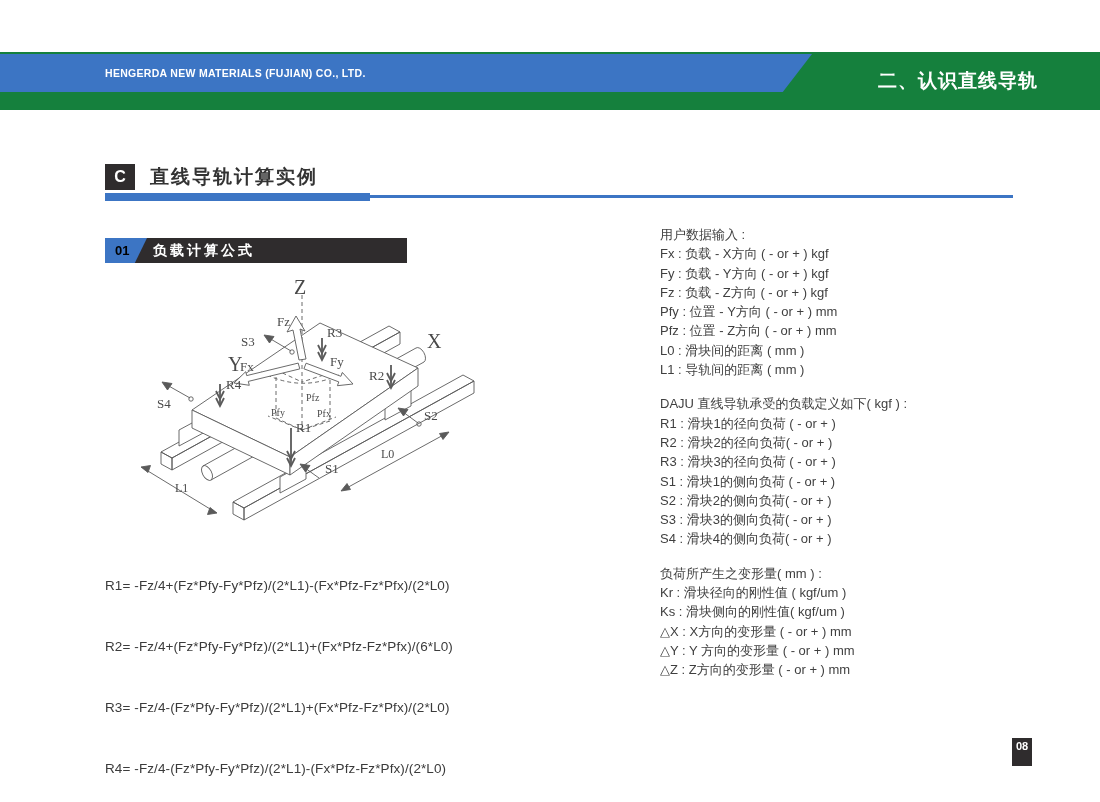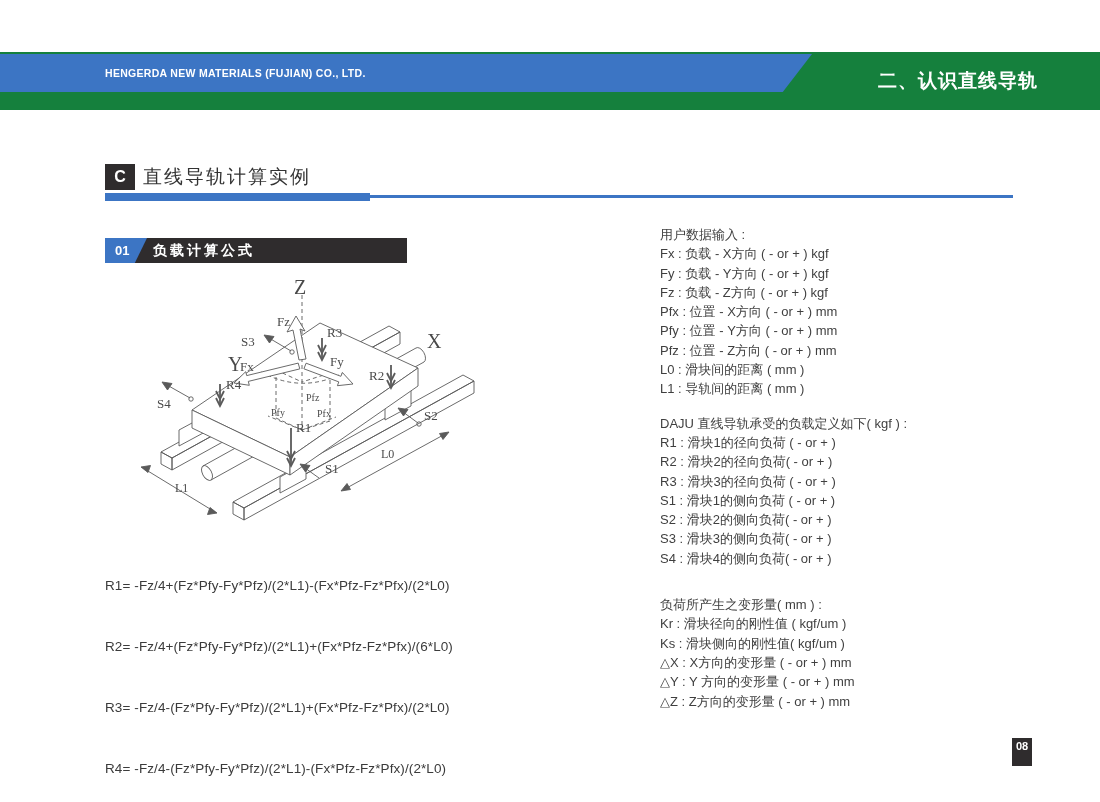--- a/index.html
+++ b/index.html
@@ -12,45 +12,45 @@
                clip-path:polygon(0 0,100% 0,96.4% 100%,0 100%);}
   .company-name{position:absolute;left:105px;top:0;height:38px;line-height:38px;
                 color:#ffffff;font-size:10.5px;font-weight:bold;letter-spacing:.3px;}
   .chapter-title{position:absolute;right:62px;top:0;height:58px;line-height:58px;
                  color:#ffffff;font-size:19px;font-weight:bold;letter-spacing:1px;margin-left:36px;}
 
   
   .section-head{position:absolute;left:105px;top:163px;height:27px;display:flex;align-items:center;}
   .c-badge{width:30px;height:26px;background:#2f2c2d;color:#fff;font-weight:bold;font-size:16px;
            text-align:center;line-height:26px;}
-  .section-title{margin-left:8px;font-size:19px;font-weight:normal;color:#333333;letter-spacing:2px;}
+  .section-title{margin-left:15px;font-size:19px;font-weight:bold;color:#333333;letter-spacing:2px;}
   .ul-thick{position:absolute;left:105px;top:193px;width:265px;height:8px;background:#3c75c4;}
   .ul-thin{position:absolute;left:370px;top:195px;width:643px;height:3px;background:#3c75c4;}
 
   
   .badge01{position:absolute;left:105px;top:238px;width:302px;height:25px;background:#2f2c2d;}
   .badge01-num{position:absolute;left:0;top:0;width:42px;height:25px;background:#3c75c4;
                clip-path:polygon(0 0,100% 0,71% 100%,0 100%);
-               color:#ffffff;font-weight:bold;font-size:13px;line-height:25px;padding-left:10px;box-sizing:border-box;}
+               color:#000000;font-weight:bold;font-size:13px;line-height:25px;padding-left:10px;box-sizing:border-box;}
   .badge01-label{position:absolute;left:48px;top:0;line-height:25px;color:#ffffff;
                  font-weight:bold;font-size:14px;letter-spacing:3px;}
 
   
   .diagram{position:absolute;left:133px;top:270px;}
   .diagram text{font-family:"Liberation Serif", serif;fill:#4a4a4a;}
 
   
   .formulas{position:absolute;left:105px;top:535px;font-size:13.5px;line-height:20.4px;
             color:#3b3b3b;white-space:pre;letter-spacing:.1px;}
 
   
   .right-col{position:absolute;left:660px;top:225px;width:380px;font-size:13px;
              line-height:19.3px;color:#3f3f3f;}
   .rc-sec-b{margin-top:15px;}
-  .rc-sec-c{margin-top:27px;}
+  .rc-sec-c{margin-top:15px;}
 
   
   .page-num{position:absolute;left:1012px;top:738px;width:20px;height:28px;background:#2f2c2d;
             color:#fff;font-size:11px;font-weight:bold;text-align:center;line-height:16px;}
 </style>
 </head>
 <body>
 
 <div class="page">
 
@@ -198,21 +198,20 @@
     
     
   </div>
 
   <div class="right-col">
     <div>
       <div>用户数据输入 :</div>
       <div>Fx : 负载 - X方向 ( - or + ) kgf</div>
       <div>Fy : 负载 - Y方向 ( - or + ) kgf</div>
       <div>Fz : 负载 - Z方向 ( - or + ) kgf</div>
-      <div>Pfx : 位置 - X方向 ( - or + ) mm</div>
       <div>Pfy : 位置 - Y方向 ( - or + ) mm</div>
       <div>Pfz : 位置 - Z方向 ( - or + ) mm</div>
       <div>L0 : 滑块间的距离 ( mm )</div>
       <div>L1 : 导轨间的距离 ( mm )</div>
     </div>
     <div class="rc-sec-b">
       <div>DAJU 直线导轨承受的负载定义如下( kgf ) :</div>
       <div>R1 : 滑块1的径向负荷 ( - or + )</div>
       <div>R2 : 滑块2的径向负荷( - or + )</div>
       <div>R3 : 滑块3的径向负荷 ( - or + )</div>

